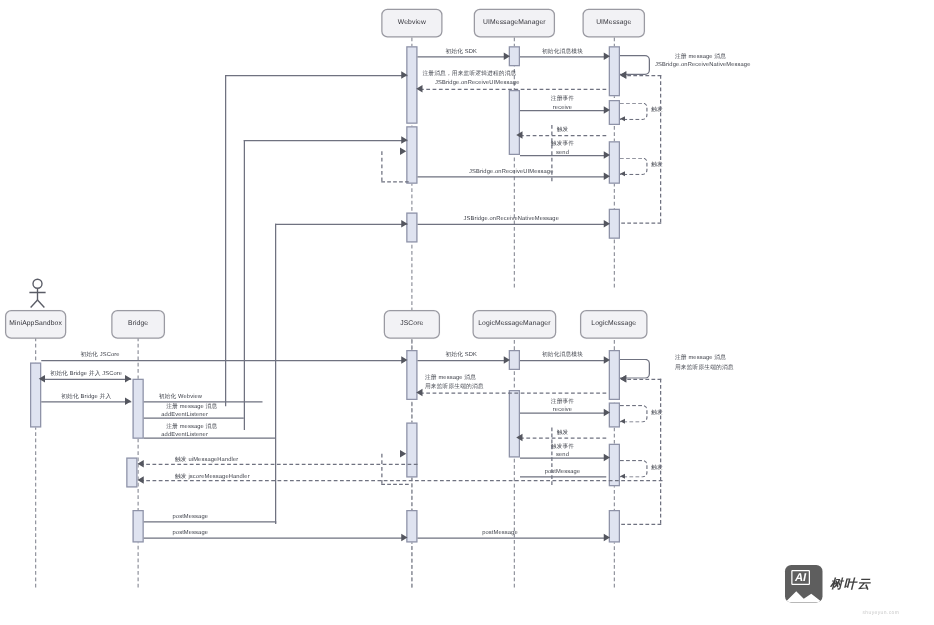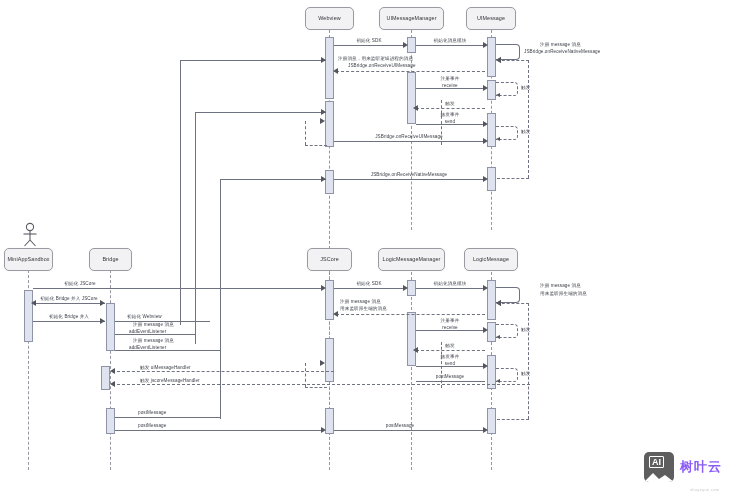--- a/index.html
+++ b/index.html
@@ -106,21 +106,21 @@
   #wm .badge .ai{
     position:absolute;left:5px;top:4px;
     color:#fff;font-size:9px;font-weight:bold;
     border:1.4px solid #fff;border-radius:1px;
     padding:0px 2px;line-height:10px;
   }
   #wm .badge .mt{
     position:absolute;left:0;bottom:0;width:100%;height:12px;
   }
   #wm .wmtext{
-    color:#8b5cf6;font-size:13px;font-weight:bold;letter-spacing:1px;
+    color:#404040;font-size:10px;font-weight:bold;letter-spacing:1px;
   }
   #wmsub{
     position:absolute;
     color:#c9c9c9;font-size:4px;letter-spacing:.3px;
     white-space:nowrap;
   }
 </style>
 </head>
 <body>
 
@@ -356,21 +356,21 @@
   <div class="msg dash" style="left:497px;top:419px;width:32px;"></div>
   <div class="ah l" style="left:496px;top:300px;"></div>
 
   <div class="vline dash" style="left:441px;top:342px;height:46px;"></div>
   <div class="vline dash" style="left:305px;top:363px;height:24px;"></div>
   <div class="msg dash" style="left:305px;top:387px;width:22px;"></div>
   <div class="ah r" style="left:320px;top:360px;"></div>
 
   <div class="vline" style="left:220px;top:417px;height:2px;"></div>
 
-  <div id="wm" style="left:644px;top:452px;">
+  <div id="wm" style="left:628px;top:452px;font-style:italic;">
     <span class="badge">
       <span class="ai">AI</span>
       <svg class="mt" viewBox="0 0 30 12" preserveAspectRatio="none">
         <path d="M0,12 L9,3 L15,9 L21,5 L30,12 Z" fill="#ffffff"></path>
       </svg>
     </span>
     <span class="wmtext">树叶云</span>
   </div>
   <div id="wmsub" style="left:690px;top:487px;">shuyeyun.com</div>
 

